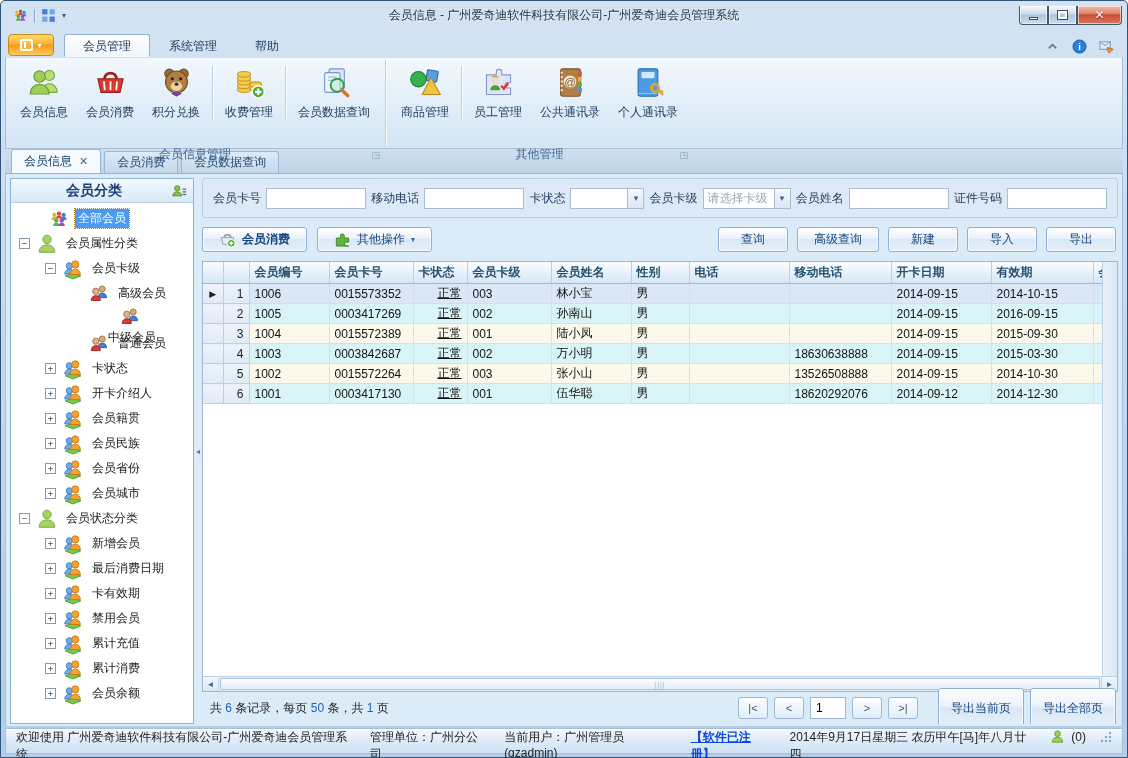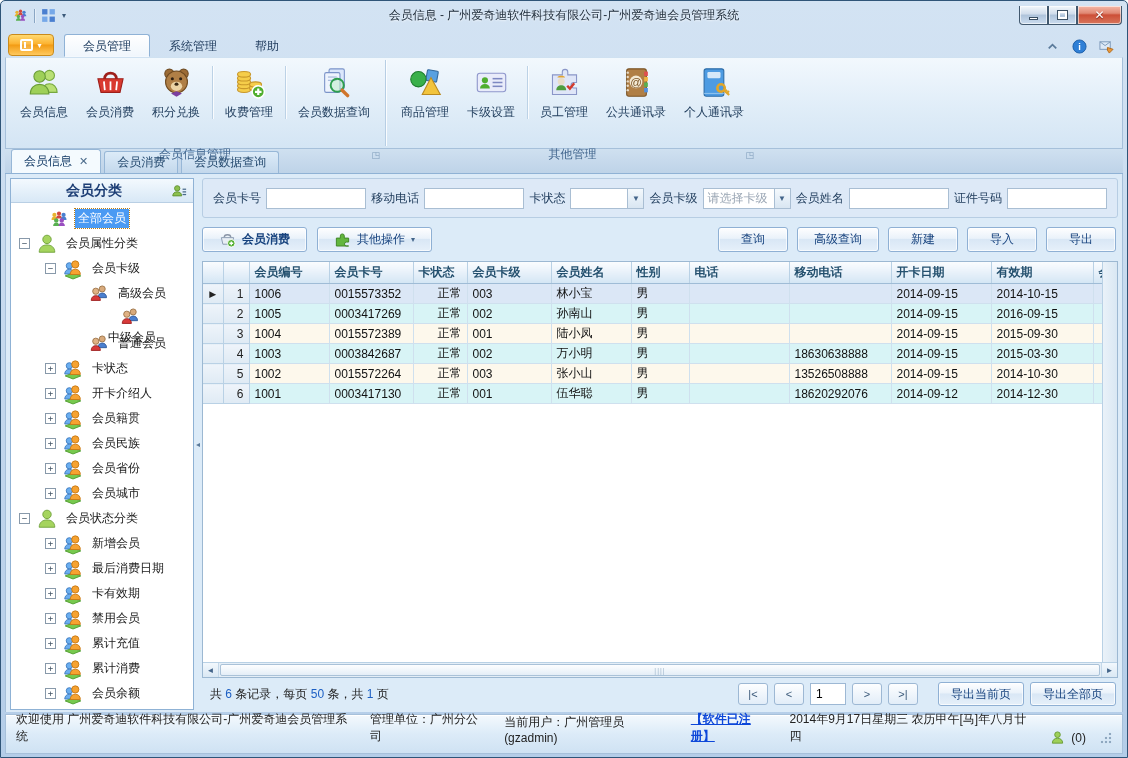--- a/index.html
+++ b/index.html
@@ -114,21 +114,21 @@
   .grid-viewport { flex:1; overflow:hidden; }
   table.grid { border-collapse:collapse; table-layout:fixed; width:930px; font-size:12px; }
   .grid th { background:linear-gradient(180deg,#fafcfe,#e6f0f9 55%,#d4e6f4); border-right:1px solid #b9d1e5;
     border-bottom:1px solid #9fbcd6; color:#24506e; font-weight:bold; text-align:left; padding:2px 5px; height:21px;
     white-space:nowrap; overflow:hidden; }
   .grid td { border-right:1px solid #cfe0ee; border-bottom:1px solid #cfe0ee; padding:1px 5px; height:20px;
     white-space:nowrap; overflow:hidden; color:#111; }
   .grid td.ind, .grid td.num { background:linear-gradient(180deg,#eef4fa,#dfeaf4); border-right:1px solid #b9d1e5; border-bottom:1px solid #b9d1e5; }
   .grid td.num { text-align:right; color:#222; }
   .grid td.ind { text-align:center; font-size:9px; color:#222; padding:1px 2px; }
-  .grid td.r { text-align:right; }
+  .grid td.r { text-align:right;text-decoration:underline; }
   tr.cur td:not(.ind):not(.num) { background:#dbe7f6; }
   tr.cyan td:not(.ind):not(.num) { background:#d8f4f6; }
   tr.cream td:not(.ind):not(.num) { background:#fdf8ec; }
   .vscroll { width:15px; flex:none; border-left:1px solid #b9d1e5; background:linear-gradient(90deg,#eaf2f9,#d9e7f3); }
   .hscroll { height:15px; flex:none; border-top:1px solid #b9d1e5; background:#e4eef7; display:flex; align-items:stretch; }
   .harrow { width:16px; display:flex; align-items:center; justify-content:center; font-size:8px; color:#44658a;
     background:linear-gradient(180deg,#f2f8fd,#dae8f4); border-right:1px solid #c4d8e9; }
   .harrow.right { border-right:none; border-left:1px solid #c4d8e9; }
   .hthumb { flex:1; margin:1px; border:1px solid #aac2d8; border-radius:2px;
     background:linear-gradient(180deg,#fdfeff,#e4eef7); display:flex; align-items:center; justify-content:center; }
@@ -137,24 +137,24 @@
   
   .pagerrow { height:32px; flex:none; display:flex; align-items:center; font-size:12px; color:#222; padding:0 2px; }
   .summary { padding-left:6px; }
   .summary .acc { color:#1c5fc4; }
   .pager-controls { margin-left:auto; display:flex; align-items:center; gap:6px; }
   .pbtn { min-width:30px; height:22px; padding:0 6px; display:inline-flex; align-items:center; justify-content:center;
     border:1px solid #9db8d4; border-radius:3px; font-size:11px; color:#3c5a7a;
     background:linear-gradient(180deg,#fdfeff,#e2edf8); }
   .pageno { width:36px; height:22px; border:1px solid #9db8d4; background:#fff; text-align:left; padding:0 5px; font-size:12px; }
   .pager-controls .gap { width:8px; }
-  .pager-controls .btn { height:24px; padding:0 12px; }
+  .pager-controls .btn { height:40px; padding:0 12px; }
 
   
-  .statusbar { height:40px; flex:none; display:flex; align-items:flex-end; gap:16px; padding:8px 10px;
+  .statusbar { height:26px; flex:none; display:flex; align-items:flex-start; gap:16px; padding:0 10px;
     font-size:12px; color:#222; margin:2px 1px 0; border:1px solid #a6c0da;
     background:linear-gradient(180deg,#f4f9fd,#dcebf8 50%,#cfe2f3); box-shadow:inset 0 1px 0 #fff; }
   .statusbar .reg { color:#0d47d9; font-weight:bold; text-decoration:underline; }
   .sb-right { margin-left:auto; display:flex; align-items:center; gap:6px; }
   .sb-right svg { width:15px; height:15px; display:block; }
   .grip { width:12px; height:12px; margin-left:8px;
     background:radial-gradient(circle at 2px 10px,#8fa8c0 1.2px,transparent 1.6px),
                radial-gradient(circle at 6px 6px,#8fa8c0 1.2px,transparent 1.6px),
                radial-gradient(circle at 10px 2px,#8fa8c0 1.2px,transparent 1.6px),
                radial-gradient(circle at 6px 10px,#8fa8c0 1.2px,transparent 1.6px),
@@ -328,35 +328,20 @@
         <div class="rib-btns">
           <div class="rib-btn">
             <span class="rib-ico">
               <svg viewBox="0 0 32 32">
                 <rect x="17" y="5" width="10" height="10" rx="1" fill="#58a0e0" stroke="#33689c" transform="rotate(10 22 10)"></rect>
                 <circle cx="9.5" cy="13" r="7" fill="#39b04a" stroke="#1f7c2f"></circle>
                 <path d="M13 27L21 11.5 29.5 27Z" fill="#f2c43d" stroke="#b98920"></path>
               </svg>
             </span>
             <span class="rib-btn-label">商品管理</span>
-          </div>
-          <div class="rib-btn">
-            <span class="rib-ico">
-              <svg viewBox="0 0 32 32">
-                <rect x="3" y="7.5" width="26" height="17" rx="2.5" fill="#e9ecfa" stroke="#8f97cc"></rect>
-                <circle cx="10" cy="14" r="2.8" fill="#4fae2e"></circle>
-                <path d="M5.5 21.5c0-2.8 2-4.2 4.5-4.2s4.5 1.4 4.5 4.2z" fill="#4fae2e"></path>
-                <g stroke="#7d88c2" stroke-width="1.4">
-                  <line x1="17" y1="12.5" x2="26" y2="12.5"></line>
-                  <line x1="17" y1="16" x2="26" y2="16"></line>
-                  <line x1="17" y1="19.5" x2="26" y2="19.5"></line>
-                </g>
-              </svg>
-            </span>
-            <span class="rib-btn-label">卡级设置</span>
           </div>
           <span class="rib-sep"></span>
           <div class="rib-btn">
             <span class="rib-ico">
               <svg viewBox="0 0 32 32">
                 <path d="M5 9h9V6.5a2.5 2.5 0 0 1 5 0V9h8v7h-2.5a2.5 2.5 0 0 0 0 5H27v6H5z" fill="#dfe6f8" stroke="#8a96c8"></path>
                 <circle cx="13" cy="15" r="3.2" fill="#e8ddc8"></circle>
                 <path d="M8.5 23c0-3 2-4.6 4.5-4.6s4.5 1.6 4.5 4.6z" fill="#4f9e3e"></path>
                 <path d="M9.5 11.5c0-2.2 7-2.2 7 0z" fill="#e3a52f"></path>
                 <path d="M18.5 19l2.4 2.6 4-5" fill="none" stroke="#d23b2e" stroke-width="2.2"></path>

